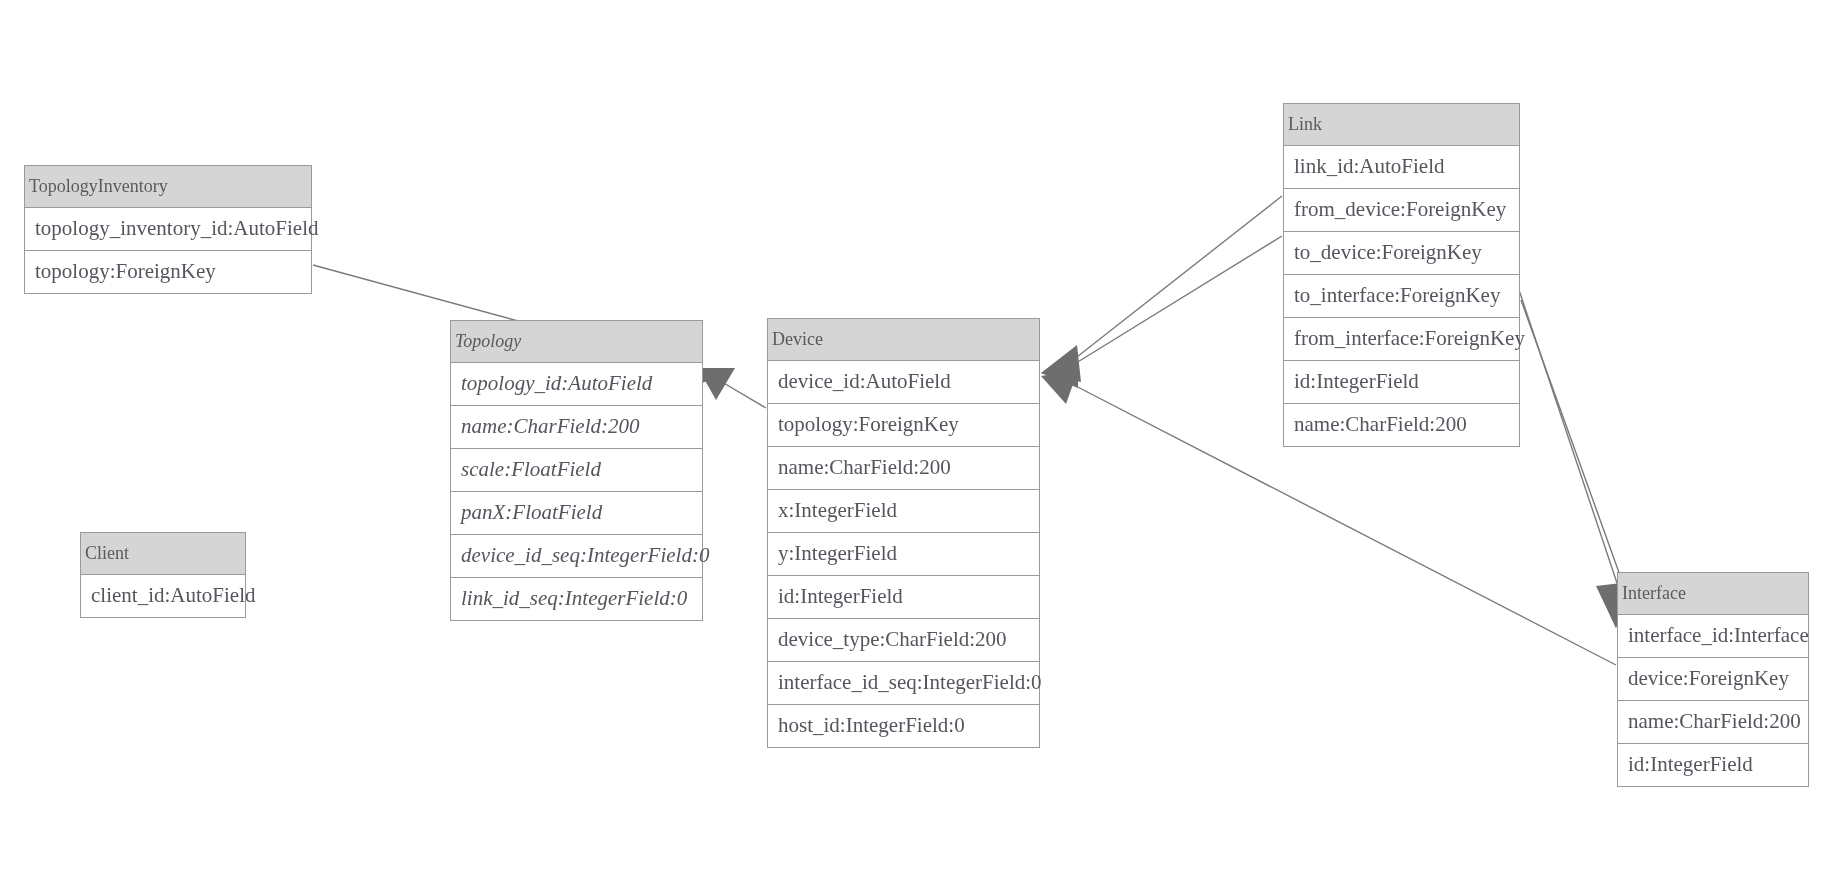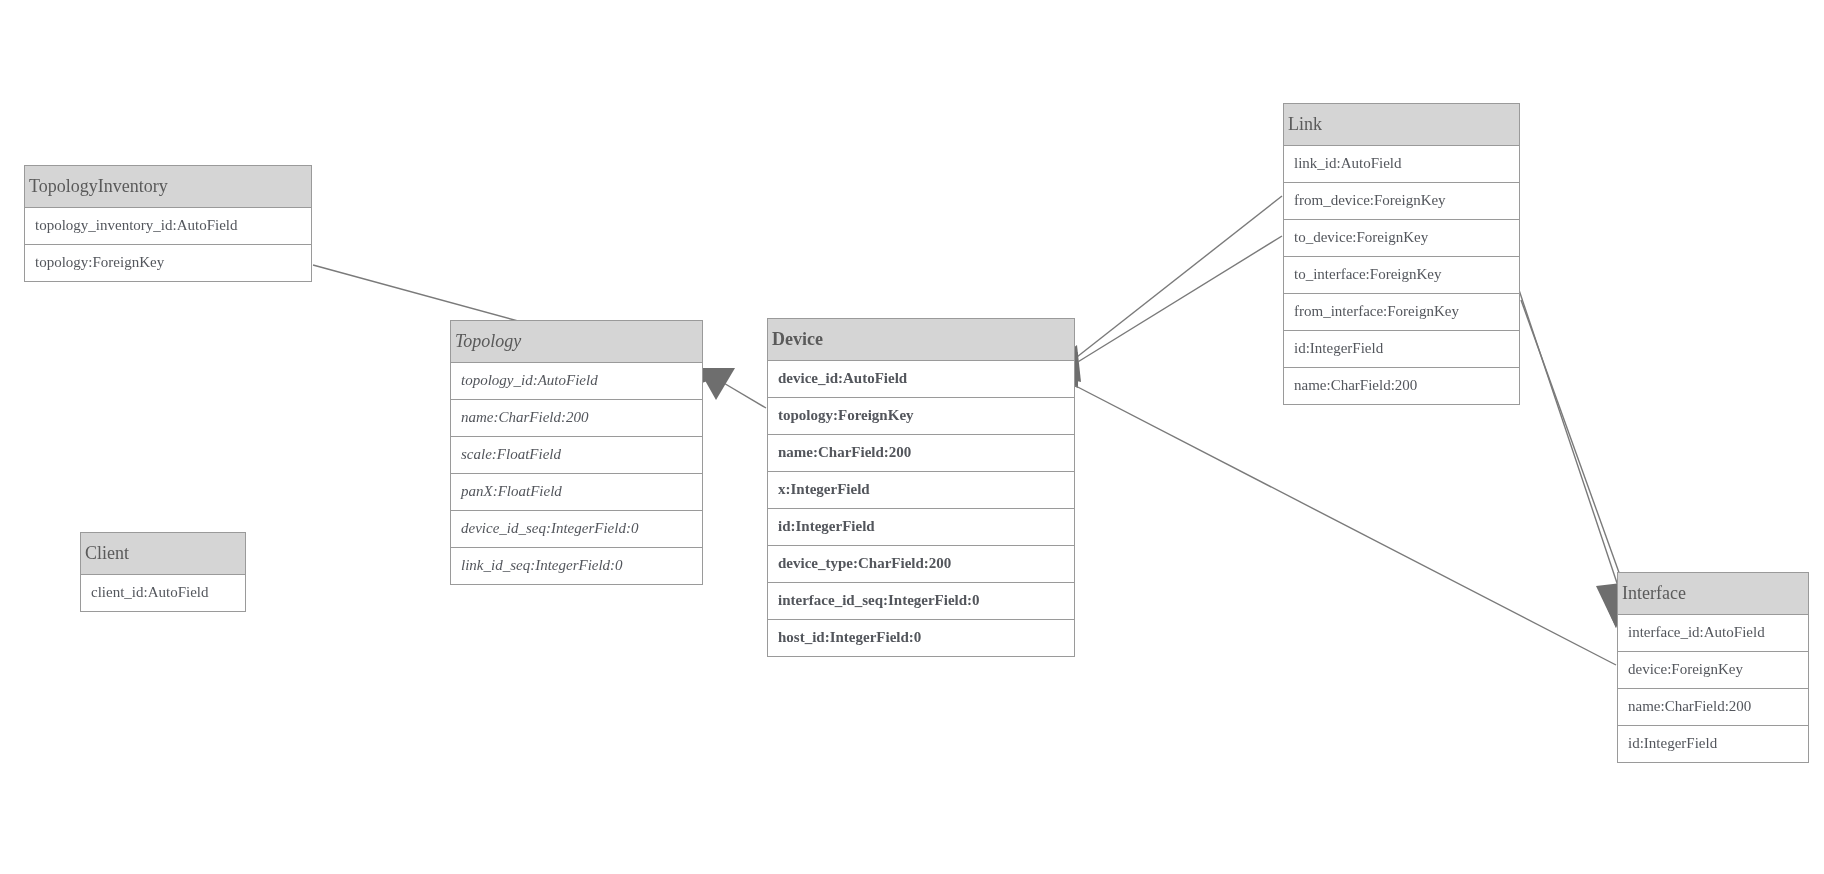--- a/index.html
+++ b/index.html
@@ -39,21 +39,21 @@
     color: #5a5a5a;
     font-size: 18px;
     line-height: 1;
     padding: 11px 10px 12px 4px;
     white-space: nowrap;
   }
   .entity-field {
     box-sizing: border-box;
     border-bottom: 1px solid #9a9a9a;
     color: #53565c;
-    font-size: 15px;
+    font-size: 21px;
     line-height: 1;
     padding: 10px 10px 11px 10px;
     white-space: nowrap;
     background: #ffffff;
   }
   .entity-field:last-child {
     border-bottom: none;
   }
 </style>
 </head>
@@ -111,43 +111,44 @@
       </div>
       <div class="entity" style="left: 450px; top: 320px; width: 253px; font-style: italic;">
         <div class="entity-header">Topology</div>
         <div class="entity-field">topology_id:AutoField</div>
         <div class="entity-field">name:CharField:200</div>
         <div class="entity-field">scale:FloatField</div>
         <div class="entity-field">panX:FloatField</div>
         <div class="entity-field">device_id_seq:IntegerField:0</div>
         <div class="entity-field">link_id_seq:IntegerField:0</div>
       </div>
-      <div class="entity" style="left: 767px; top: 318px; width: 308px; font-weight: bold;">
+      <div class="entity" style="left: 767px; top: 318px; width: 273px;">
         <div class="entity-header">Device</div>
         <div class="entity-field">device_id:AutoField</div>
         <div class="entity-field">topology:ForeignKey</div>
         <div class="entity-field">name:CharField:200</div>
         <div class="entity-field">x:IntegerField</div>
+        <div class="entity-field">y:IntegerField</div>
         <div class="entity-field">id:IntegerField</div>
         <div class="entity-field">device_type:CharField:200</div>
         <div class="entity-field">interface_id_seq:IntegerField:0</div>
         <div class="entity-field">host_id:IntegerField:0</div>
       </div>
       <div class="entity" style="left: 1283px; top: 103px; width: 237px;">
         <div class="entity-header">Link</div>
         <div class="entity-field">link_id:AutoField</div>
         <div class="entity-field">from_device:ForeignKey</div>
         <div class="entity-field">to_device:ForeignKey</div>
         <div class="entity-field">to_interface:ForeignKey</div>
         <div class="entity-field">from_interface:ForeignKey</div>
         <div class="entity-field">id:IntegerField</div>
         <div class="entity-field">name:CharField:200</div>
       </div>
       <div class="entity" style="left: 1617px; top: 572px; width: 192px;">
         <div class="entity-header">Interface</div>
-        <div class="entity-field">interface_id:AutoField</div>
+        <div class="entity-field">interface_id:Interface</div>
         <div class="entity-field">device:ForeignKey</div>
         <div class="entity-field">name:CharField:200</div>
         <div class="entity-field">id:IntegerField</div>
       </div>
     </div>
 
 </div>
 
 </body></html>

